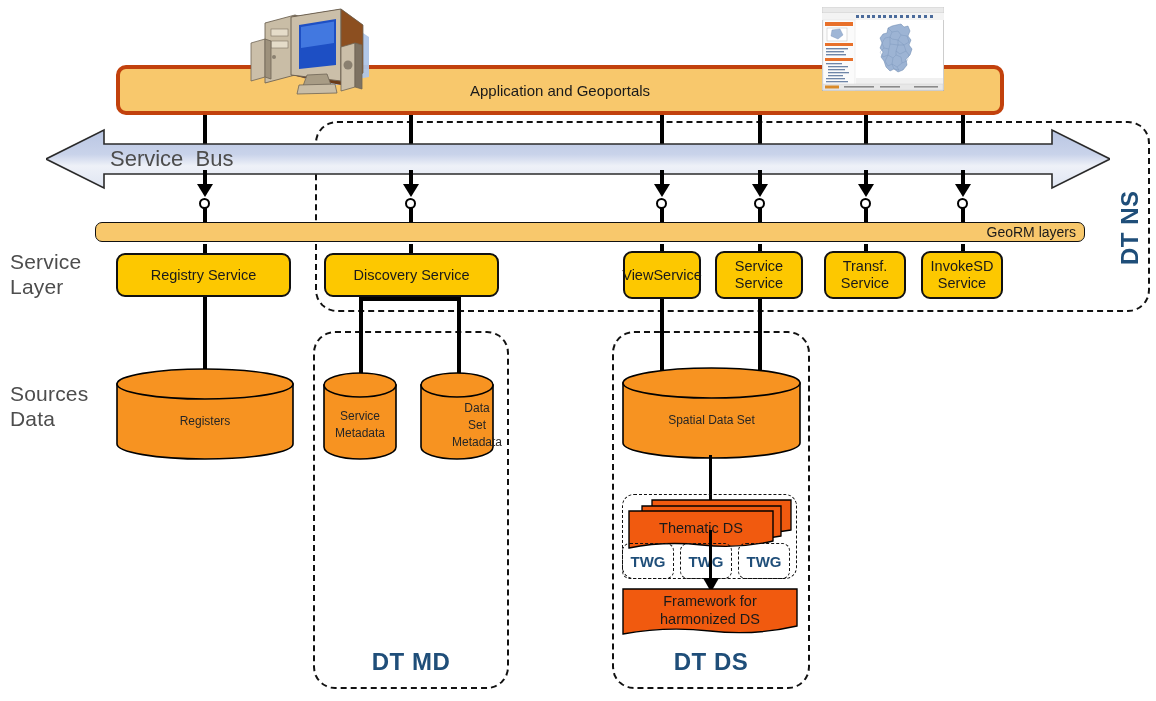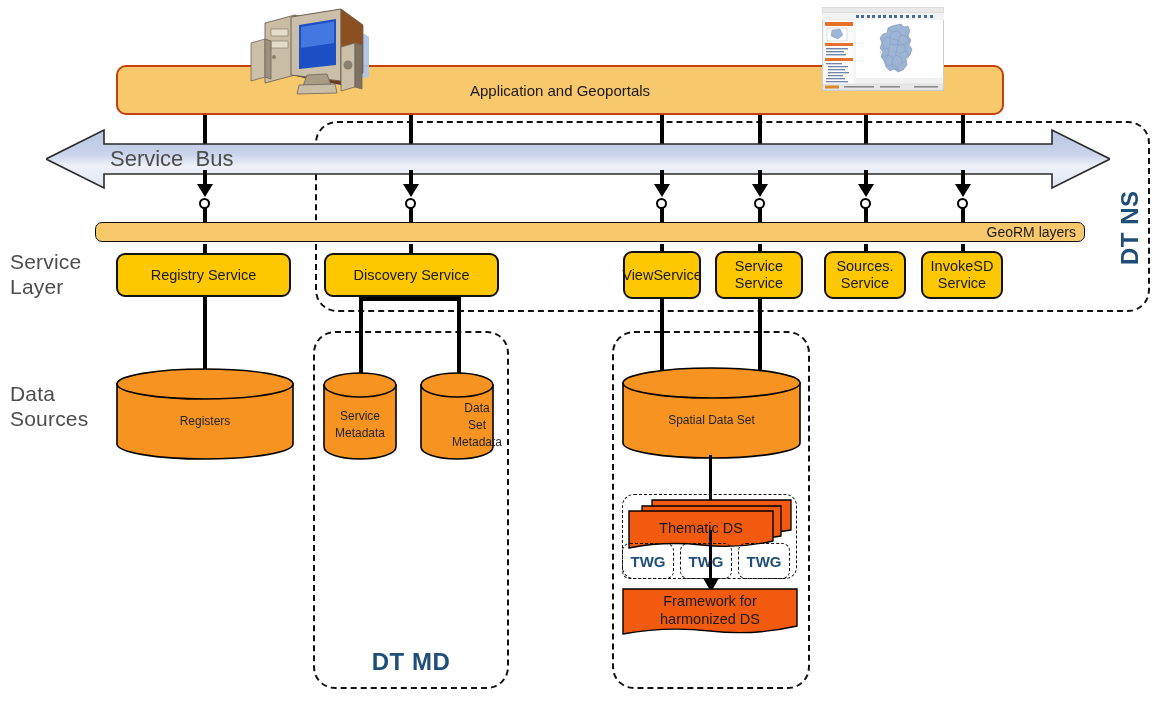--- a/index.html
+++ b/index.html
@@ -27,21 +27,21 @@
   .dt-label{
     color:#1f4e79;
     font-weight:bold;
     font-size:24px;
     letter-spacing:.5px;
   }
 
   
   .app-bar{
     background:#f8c86c;
-    border:2px solid #c2410c;
+    border:4px solid #c2410c;
     border-radius:10px;
     box-sizing:border-box;
     display:flex;
     align-items:center;
     justify-content:center;
     color:#1a1a1a;
     font-size:15px;
   }
 
   
@@ -135,33 +135,34 @@
 </head>
 <body>
 
 <div id="stage">
 
   <div class="abs axis-label" style="left:10px;top:249px;width:120px;">
     <div>Service</div>
     <div>Layer</div>
   </div>
   <div class="abs axis-label" style="left:10px;top:381px;width:130px;">
+    <div>Sources</div>
     <div>Data</div>
-    <div>Sources</div>
   </div>
 
   <div class="abs dash-box" style="left:315px;top:121px;width:835px;height:191px;"></div>
   <div class="abs dt-label" style="left:1085px;top:200px;width:90px;height:40px;">
     <div class="rot-label" style="line-height:40px;">DT NS</div>
   </div>
 
   <div class="abs dash-box" style="left:313px;top:331px;width:196px;height:358px;"></div>
   <div class="abs dt-label" style="left:313px;top:648px;width:196px;text-align:center;">DT MD</div>
 
   <div class="abs dash-box" style="left:612px;top:331px;width:198px;height:358px;"></div>
+  <div class="abs dt-label" style="left:612px;top:648px;width:198px;text-align:center;">DT DS</div>
 
   <div class="abs conn vline" style="left:203px;top:112px;height:32px;"></div>
   <div class="abs conn vline" style="left:409px;top:112px;height:32px;"></div>
   <div class="abs conn vline" style="left:660px;top:112px;height:32px;"></div>
   <div class="abs conn vline" style="left:758px;top:112px;height:32px;"></div>
   <div class="abs conn vline" style="left:864px;top:112px;height:32px;"></div>
   <div class="abs conn vline" style="left:961px;top:112px;height:32px;"></div>
 
   <svg class="abs" style="left:46px;top:128px;" width="1064" height="62" viewBox="0 0 1064 62">
     <defs>
@@ -237,21 +238,21 @@
   </div>
   <div class="abs svc-box" style="left:623px;top:251px;width:78px;height:48px;">
     <span>View</span>
     <span>Service</span>
   </div>
   <div class="abs svc-box" style="left:715px;top:251px;width:88px;height:48px;flex-direction:column;">
     <span>Service</span>
     <span>Service</span>
   </div>
   <div class="abs svc-box" style="left:824px;top:251px;width:82px;height:48px;flex-direction:column;">
-    <span>Sources.</span>
+    <span>Transf.</span>
     <span>Service</span>
   </div>
   <div class="abs svc-box" style="left:921px;top:251px;width:82px;height:48px;flex-direction:column;">
     <span>InvokeSD</span>
     <span>Service</span>
   </div>
 
   <div class="abs conn vline" style="left:203px;top:297px;height:108px;"></div>
   <div class="abs conn vline" style="left:359px;top:297px;height:110px;"></div>
   <div class="abs conn vline" style="left:457px;top:297px;height:110px;"></div>

